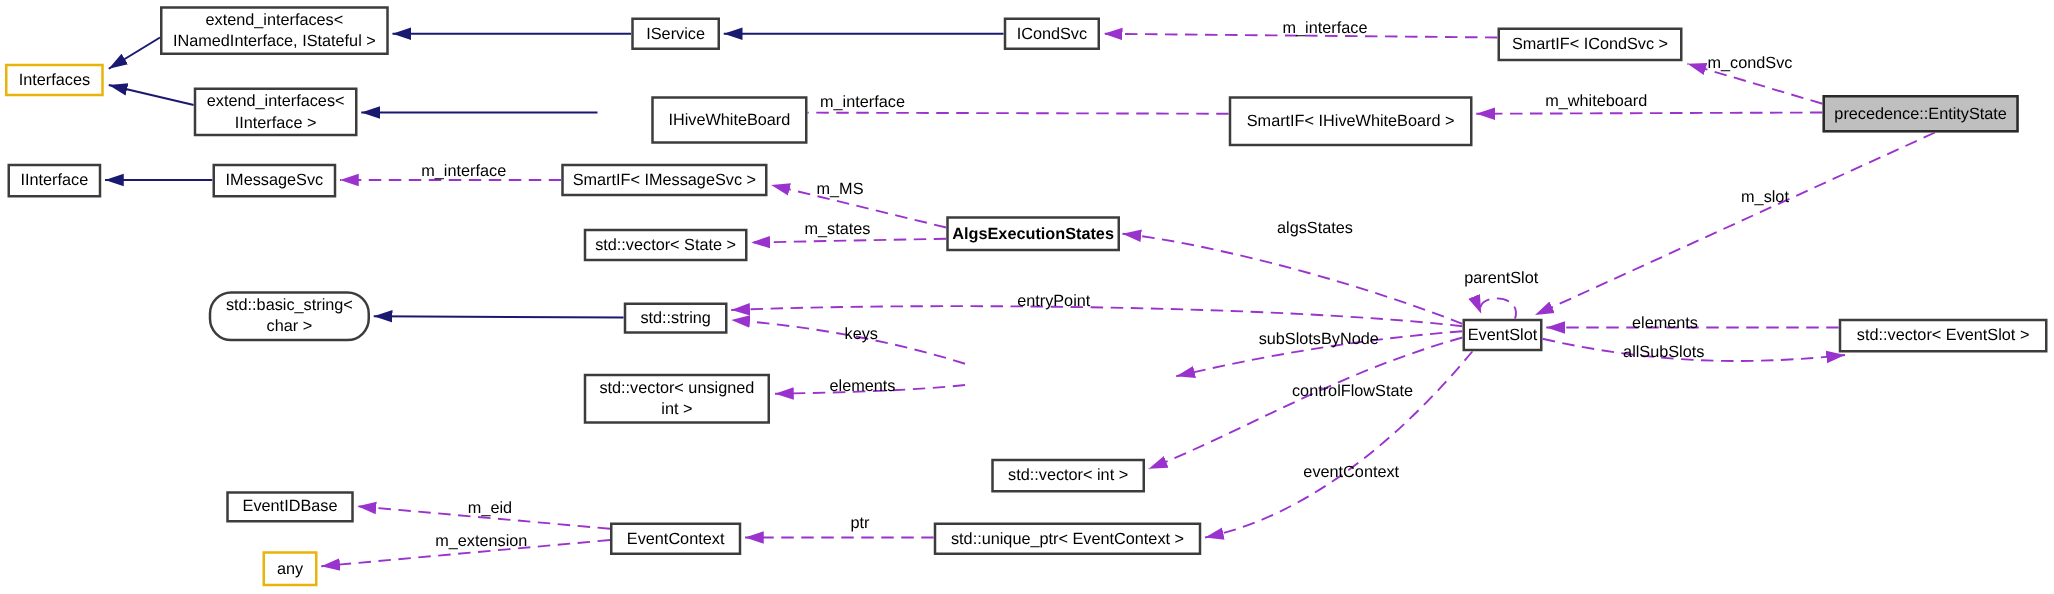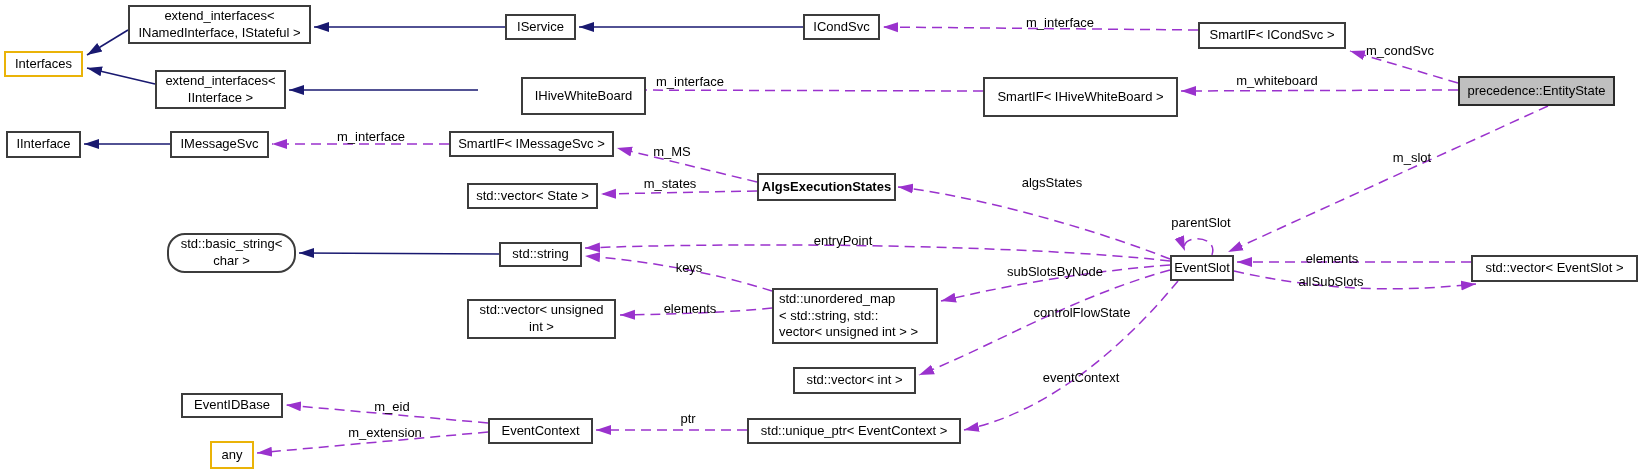--- a/index.html
+++ b/index.html
@@ -79,23 +79,20 @@
   <div class="node" style="left:6px;top:131px;width:75px;height:27px;">IInterface</div>
   <div class="node" style="left:170px;top:131px;width:99px;height:27px;">IMessageSvc</div>
   <div class="node" style="left:449px;top:131px;width:165px;height:26px;">SmartIF&lt; IMessageSvc &gt;</div>
   <div class="node" style="left:757px;top:173px;width:139px;height:28px;font-weight:bold;">AlgsExecutionStates</div>
   <div class="node" style="left:467px;top:183px;width:131px;height:26px;">std::vector&lt; State &gt;</div>
   <div class="node" style="left:167px;top:233px;width:129px;height:40px;border-radius:18px;">std::basic_string&lt;
 char &gt;</div>
   <div class="node" style="left:499px;top:242px;width:83px;height:25px;">std::string</div>
   <div class="node" style="left:467px;top:299px;width:149px;height:40px;">std::vector&lt; unsigned
 int &gt;</div>
-  <div class="node leftalign" style="left:772px;top:288px;width:166px;height:56px;">std::unordered_map
-&lt; std::string, std::
-vector&lt; unsigned int &gt; &gt;</div>
   <div class="node" style="left:793px;top:367px;width:123px;height:27px;">std::vector&lt; int &gt;</div>
   <div class="node" style="left:747px;top:418px;width:214px;height:26px;">std::unique_ptr&lt; EventContext &gt;</div>
   <div class="node" style="left:488px;top:418px;width:105px;height:26px;">EventContext</div>
   <div class="node" style="left:181px;top:393px;width:102px;height:25px;">EventIDBase</div>
   <div class="node plain" style="left:210px;top:441px;width:44px;height:28px;">any</div>
   <div class="node" style="left:1170px;top:255px;width:64px;height:26px;">EventSlot</div>
   <div class="node" style="left:1471px;top:255px;width:167px;height:27px;">std::vector&lt; EventSlot &gt;</div>
 
   <span class="edge-label" style="left:1060px;top:22px;">m_interface</span>
   <span class="edge-label" style="left:1400px;top:50px;">m_condSvc</span>

